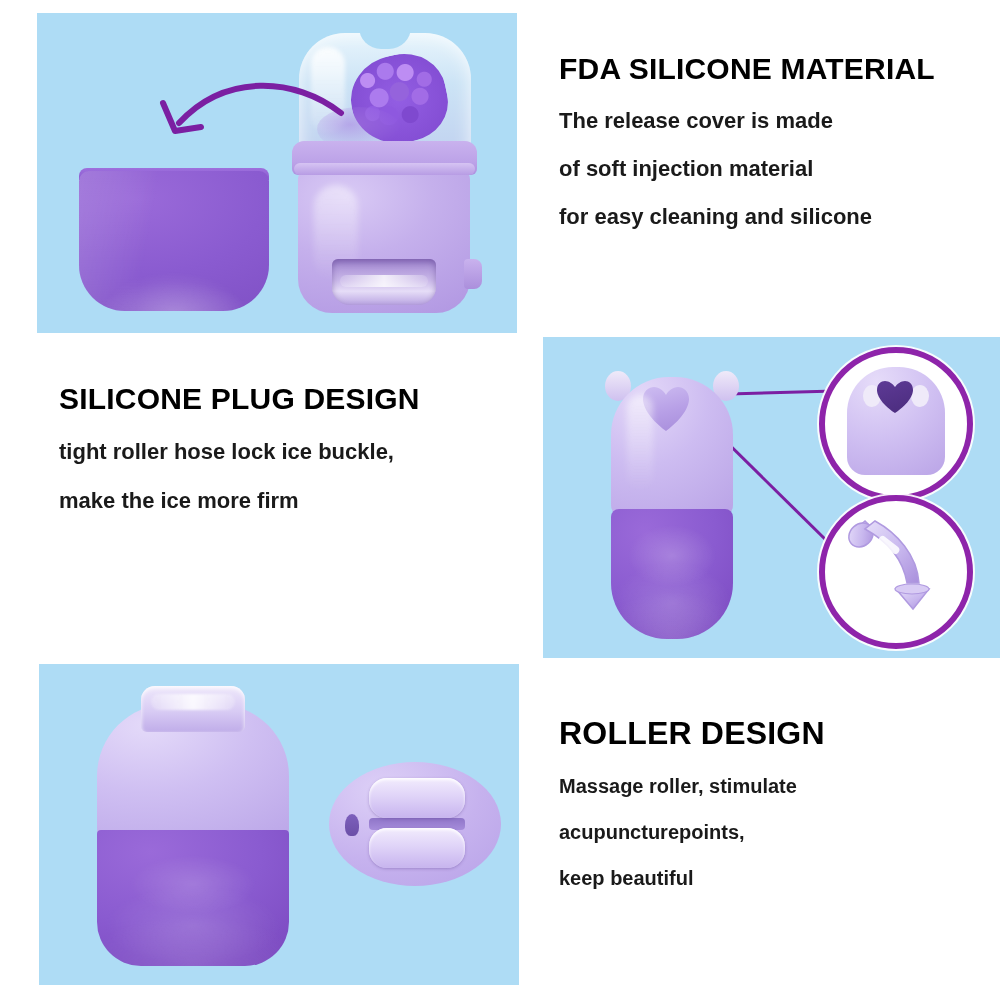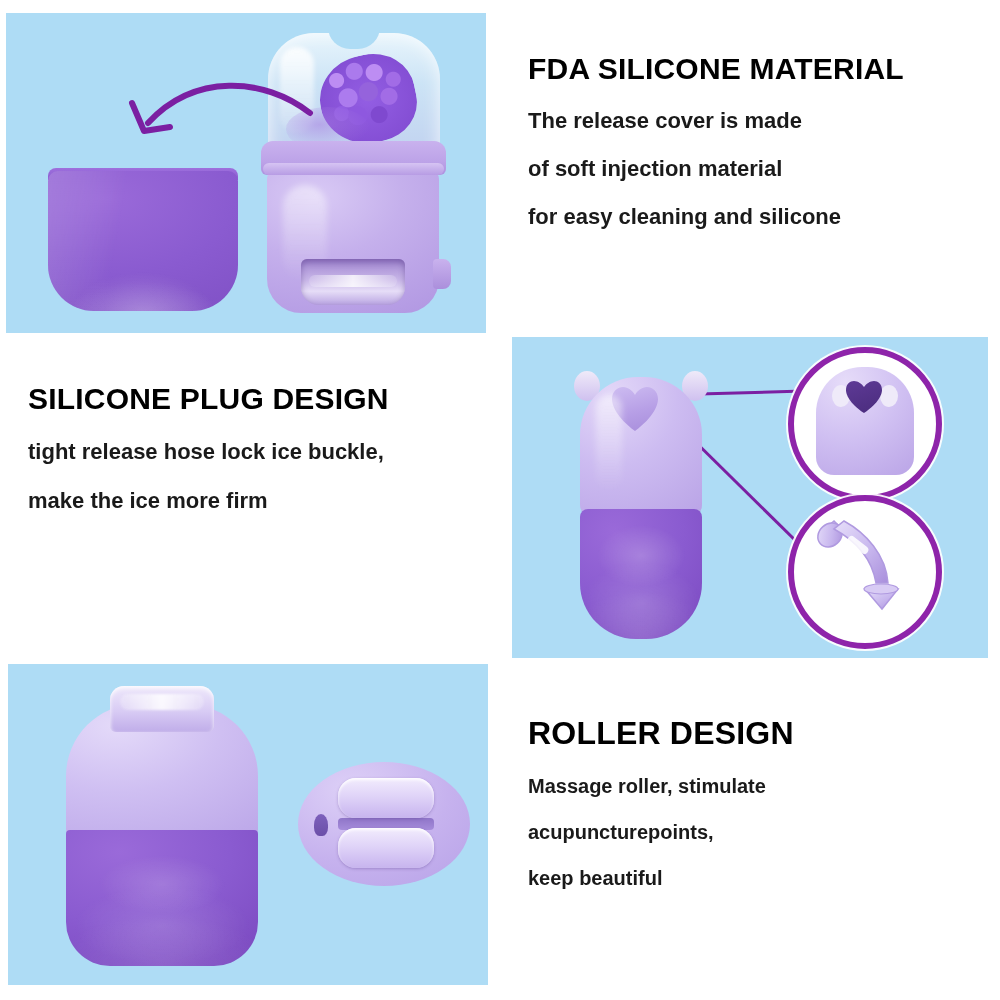--- a/index.html
+++ b/index.html
@@ -3,21 +3,21 @@
 <meta charset="utf-8">
 <style>
   html,body{margin:0;padding:0;}
   body{
     width:1000px;height:1000px;
     background:#ffffff;
     font-family:"Liberation Sans", sans-serif;
     overflow:hidden;
     position:relative;
   }
-  .page{position:absolute;inset:0;}
+  .page{position:absolute;inset:0;margin-left:31px;}
 
   
   .panel{position:absolute;background:#aedcf5;overflow:hidden;}
 
   
   .textblock{position:absolute;}
   .heading{
     font-weight:bold;
     color:#000000;
     letter-spacing:.2px;
@@ -311,21 +311,21 @@
 
   <div class="textblock" id="text-fda">
     <div class="heading">FDA SILICONE MATERIAL</div>
     <div class="bodyline">The release cover is made</div>
     <div class="bodyline">of soft injection material</div>
     <div class="bodyline">for easy cleaning and silicone</div>
   </div>
 
   <div class="textblock" id="text-injection">
     <div class="heading">SILICONE PLUG DESIGN</div>
-    <div class="bodyline">tight release hose lock ice buckle,</div>
+    <div class="bodyline">tight roller hose lock ice buckle,</div>
     <div class="bodyline">make the ice more firm</div>
   </div>
 
   <div class="panel" id="panel-plug">
 
     <svg class="leaders" viewBox="0 0 476 321">
       <path d="M150 58 L 292 54" fill="none" stroke="#7b1fa2" stroke-width="3"></path>
       <path d="M150 72 L 286 206" fill="none" stroke="#7b1fa2" stroke-width="3"></path>
       <path d="M150 72 L 250 236" fill="none" stroke="#7b1fa2" stroke-width="3" opacity="0"></path>
     </svg>

